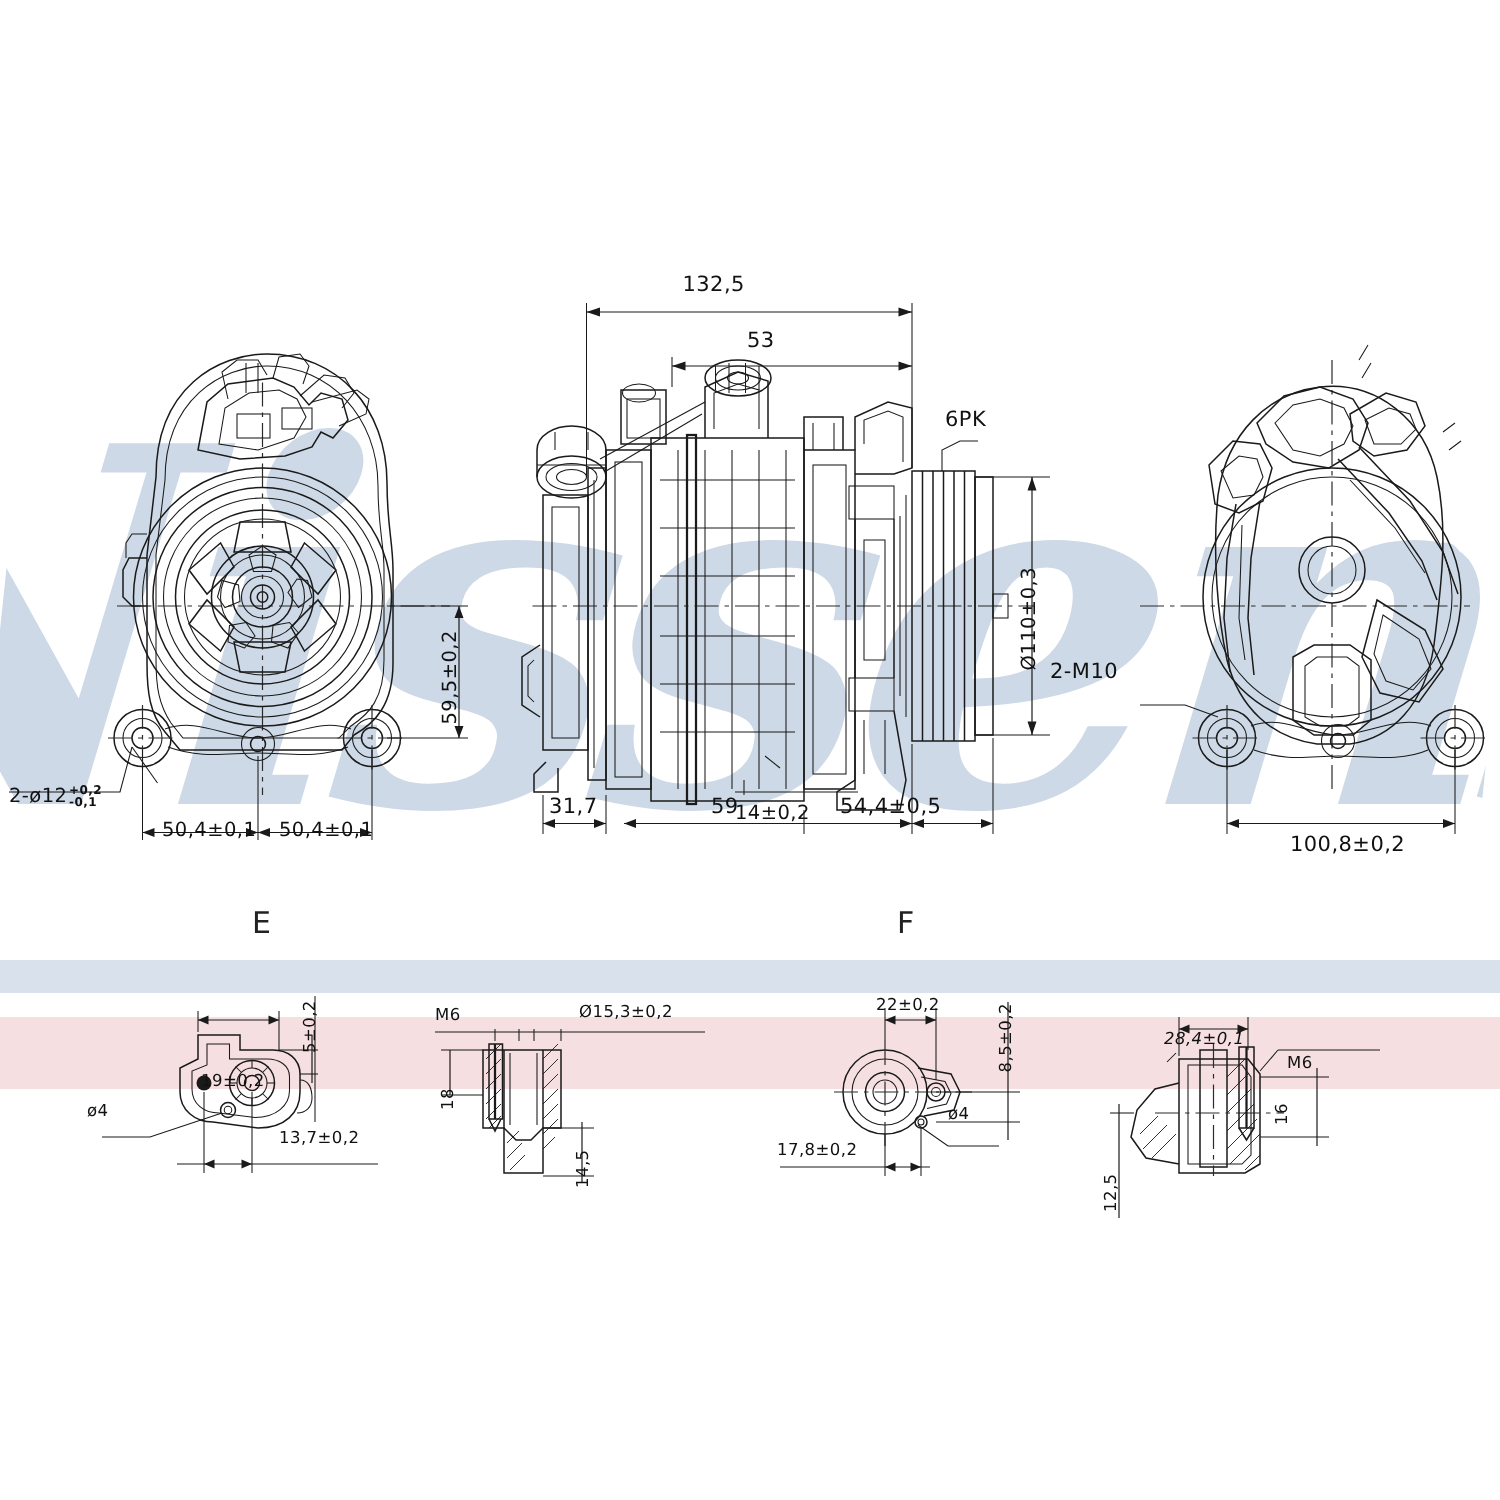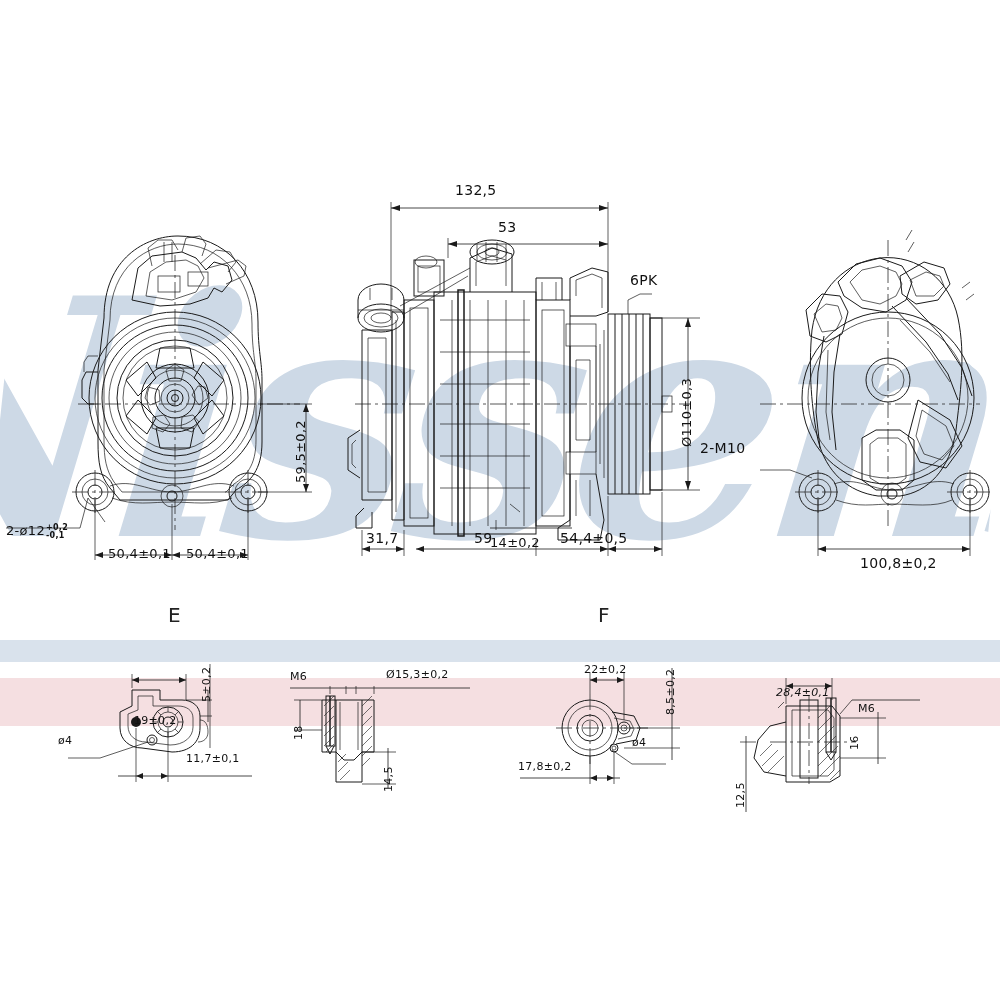--- a/index.html
+++ b/index.html
@@ -572,21 +572,21 @@
   <div class="dimtxt" style="left:490px; top:535px;">14±0,2</div>
 
   <div class="dimtxt lg" style="left:700px; top:440px;">2-M10</div>
   <div class="dimtxt lg" style="left:860px; top:530px;margin-top:25px;">100,8±0,2</div>
 
   <div class="seclbl" style="left:168px; top:603px;">E</div>
   <div class="seclbl" style="left:598px; top:603px;">F</div>
 
   <div class="dimtxt sm" style="left:134px; top:666px;margin-top:48px;">19±0,2</div>
   <div class="dimtxt sm rot90" style="left:200px; top:702px;">5±0,2</div>
-  <div class="dimtxt sm" style="left:186px; top:752px;">11,7±0,1</div>
+  <div class="dimtxt sm" style="left:186px; top:752px;">13,7±0,2</div>
   <div class="dimtxt sm" style="left:58px;  top:734px;">ø4</div>
 
   <div class="dimtxt sm" style="left:290px; top:670px;">M6</div>
   <div class="dimtxt sm" style="left:386px; top:668px;">Ø15,3±0,2</div>
   <div class="dimtxt sm rot90" style="left:292px; top:740px;">18</div>
   <div class="dimtxt sm rot90" style="left:382px; top:792px;">14,5</div>
 
   <div class="dimtxt sm" style="left:584px; top:663px;">22±0,2</div>
   <div class="dimtxt sm rot90" style="left:664px; top:715px;">8,5±0,2</div>
   <div class="dimtxt sm" style="left:518px; top:760px;">17,8±0,2</div>

